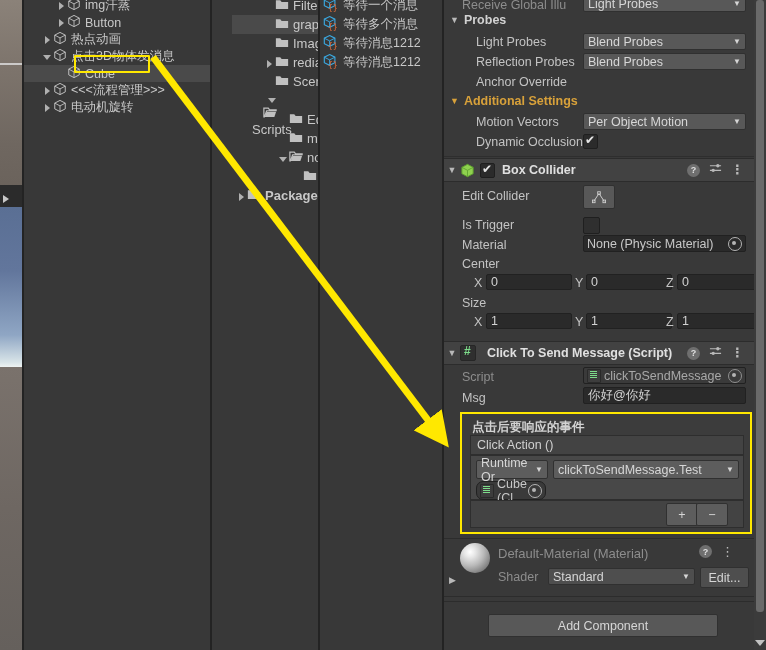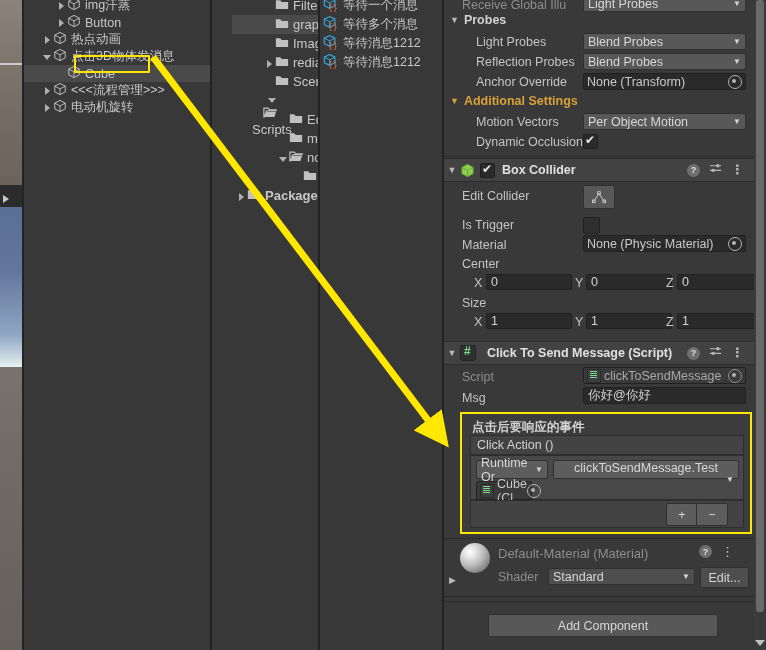--- a/index.html
+++ b/index.html
@@ -373,24 +373,20 @@
       <div class="row" style="left:32px; top:53px;">
         <span class="rowlbl">Reflection Probes</span>
       </div>
       <div class="dropdown" style="left:139px; top:53px; width:163px;">
         <span>Blend Probes</span>
         <span class="caret">▼</span>
       </div>
 
       <div class="row" style="left:32px; top:73px;">
         <span class="rowlbl">Anchor Override</span>
-      </div>
-      <div class="objfield" style="left:139px; top:73px; width:163px;">
-        <span>None (Transform)</span>
-        <span class="target"></span>
       </div>
 
       <div class="sect" style="left:6px; top:94px;">
         <span style="font-size:9px;margin-right:5px;color:#d8a13a;">▼</span>
         <span style="color:#d8a13a;">Additional Settings</span>
       </div>
 
       <div class="row" style="left:32px; top:113px;">
         <span class="rowlbl">Motion Vectors</span>
       </div>
@@ -535,25 +531,25 @@
       <div class="evt-head" style="left:26px; top:435px; width:274px; height:20px;">
         <span>Click Action ()</span>
       </div>
 
       <div class="evt-panel" style="left:26px; top:455px; width:274px; height:45px;"></div>
 
       <div class="dropdown" style="left:32px; top:460px; width:72px; height:19px; background:#5d5d5d;">
         <span>Runtime Or</span>
         <span class="caret">▼</span>
       </div>
-      <div class="dropdown" style="left:109px; top:460px; width:186px; height:19px; background:#5d5d5d;flex-direction:column;">
+      <div class="dropdown" style="left:109px; top:460px; width:186px; height:19px; background:#5d5d5d;">
         <span>clickToSendMessage.Test</span>
         <span class="caret">▼</span>
       </div>
-      <div class="objfield" style="left:32px; top:481px; width:56px; height:19px; background:#3a3a3a;">
+      <div class="objfield" style="left:32px; top:481px; width:70px; height:19px; background:#3a3a3a;border-radius:7px;">
         <span class="script-ico"></span>
         <span>Cube (Cl</span>
         <span class="target"></span>
       </div>
 
       <div class="evt-foot" style="left:26px; top:500px; width:274px; height:28px;"></div>
       <div class="btn" style="left:222px; top:503px; width:30px; height:21px; background:#5d5d5d;">
         <span>+</span>
       </div>
       <div class="btn" style="left:252px; top:503px; width:30px; height:21px; background:#5d5d5d;">

